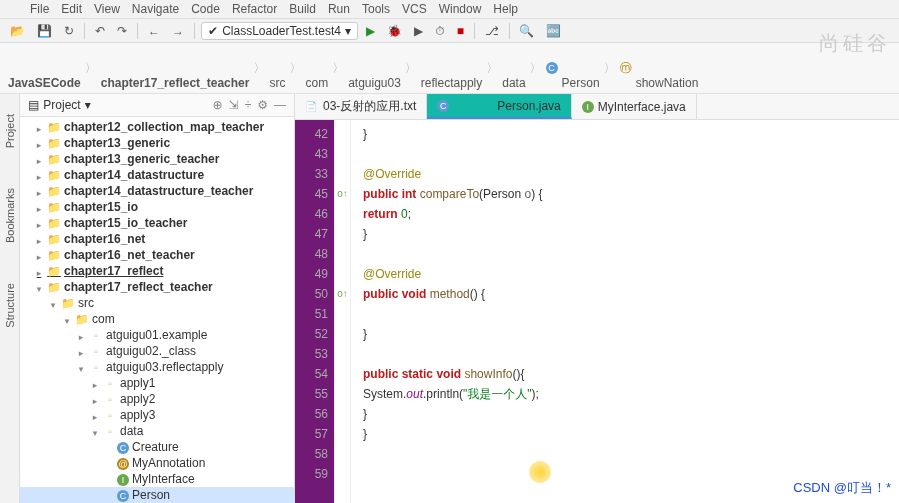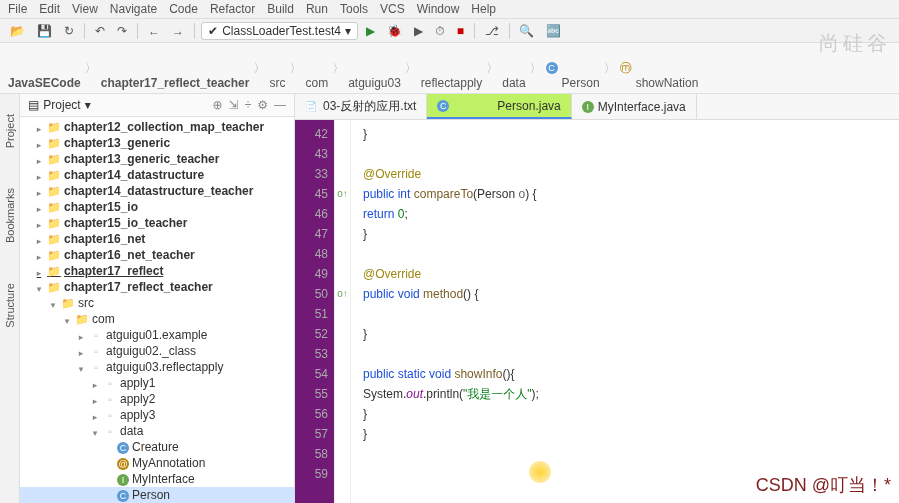--- a/index.html
+++ b/index.html
@@ -34,41 +34,41 @@
 .icon.class::before { content: "C"; font-size: 9px; }
 .icon.interface { background: #6aa84f; color: #fff; border-radius: 50%; width: 12px; height: 12px; }
 .icon.interface::before { content: "I"; font-size: 9px; }
 .icon.annotation { background: #b8860b; color: #fff; border-radius: 50%; width: 12px; height: 12px; }
 .icon.annotation::before { content: "@"; font-size: 9px; }
 .icon.file::before { content: "📄"; font-size: 10px; }
 .bold { font-weight: bold; }
 .editor-area { flex: 1; display: flex; flex-direction: column; }
 .tabs { display: flex; border-bottom: 1px solid #ddd; background: #f7f7f7; }
 .tab { padding: 4px 10px; border-right: 1px solid #ddd; display: flex; align-items: center; gap: 4px; cursor: pointer; }
-.tab.active { background: #bef264; border-bottom: 2px solid #4a86e8; gap: 48px; }
+.tab.active { background: #14b8a6; border-bottom: 2px solid #4a86e8; gap: 48px; }
 .code-area { display: flex; flex: 1; font-family: "JetBrains Mono", Consolas, monospace; font-size: 13px; overflow: hidden; }
 .gutter { width: 40px; text-align: right; color: #aaa; padding: 4px 6px 4px 0; background: #701a75; border-right: 1px solid #eee; line-height: 20px; }
 .gutter-marks { width: 16px; background: #fff; border-right: 1px solid #eee; line-height: 20px; padding-top: 4px; }
 .gmark { height: 20px; font-size: 10px; color: #6aa84f; text-align: center; }
 .code { flex: 1; padding: 4px 12px; line-height: 20px; position: relative; }
-.kw { color: #1d4ed8; font-weight: normal; }
+.kw { color: #b91c1c; font-weight: bold; }
 .ann { color: #9e880d; }
 .str { color: #067d17; }
 .fn { color: #795e26; }
 .static { font-style: italic; color: #871094; }
 .param { color: #666; }
 .cursor-highlight { position: absolute; left: 178px; top: 341px; width: 22px; height: 22px; border-radius: 50%; background: radial-gradient(circle, rgba(255,200,0,0.8), rgba(255,200,0,0.2)); pointer-events: none; }
 .watermark-r { position: absolute; right: 8px; top: 30px; color: #ccc; font-size: 20px; letter-spacing: 4px; }
-.watermark-b { position: absolute; right: 8px; bottom: 6px; color: #7f1d1d; font-size: 18px; }
+.watermark-b { position: absolute; right: 8px; bottom: 6px; color: #1d4ed8; font-size: 13px; }
 </style>
 </head>
 <body>
 
 <div class="menubar" id="menubar">
-    <span style="cursor: pointer;">File</span>
+    <span style="cursor: pointer; margin-left: 22px;">File</span>
     <span style="cursor: pointer;">Edit</span>
     <span style="cursor: pointer;">View</span>
     <span style="cursor: pointer;">Navigate</span>
     <span style="cursor: pointer;">Code</span>
     <span style="cursor: pointer;">Refactor</span>
     <span style="cursor: pointer;">Build</span>
     <span style="cursor: pointer;">Run</span>
     <span style="cursor: pointer;">Tools</span>
     <span style="cursor: pointer;">VCS</span>
     <span style="cursor: pointer;">Window</span>

